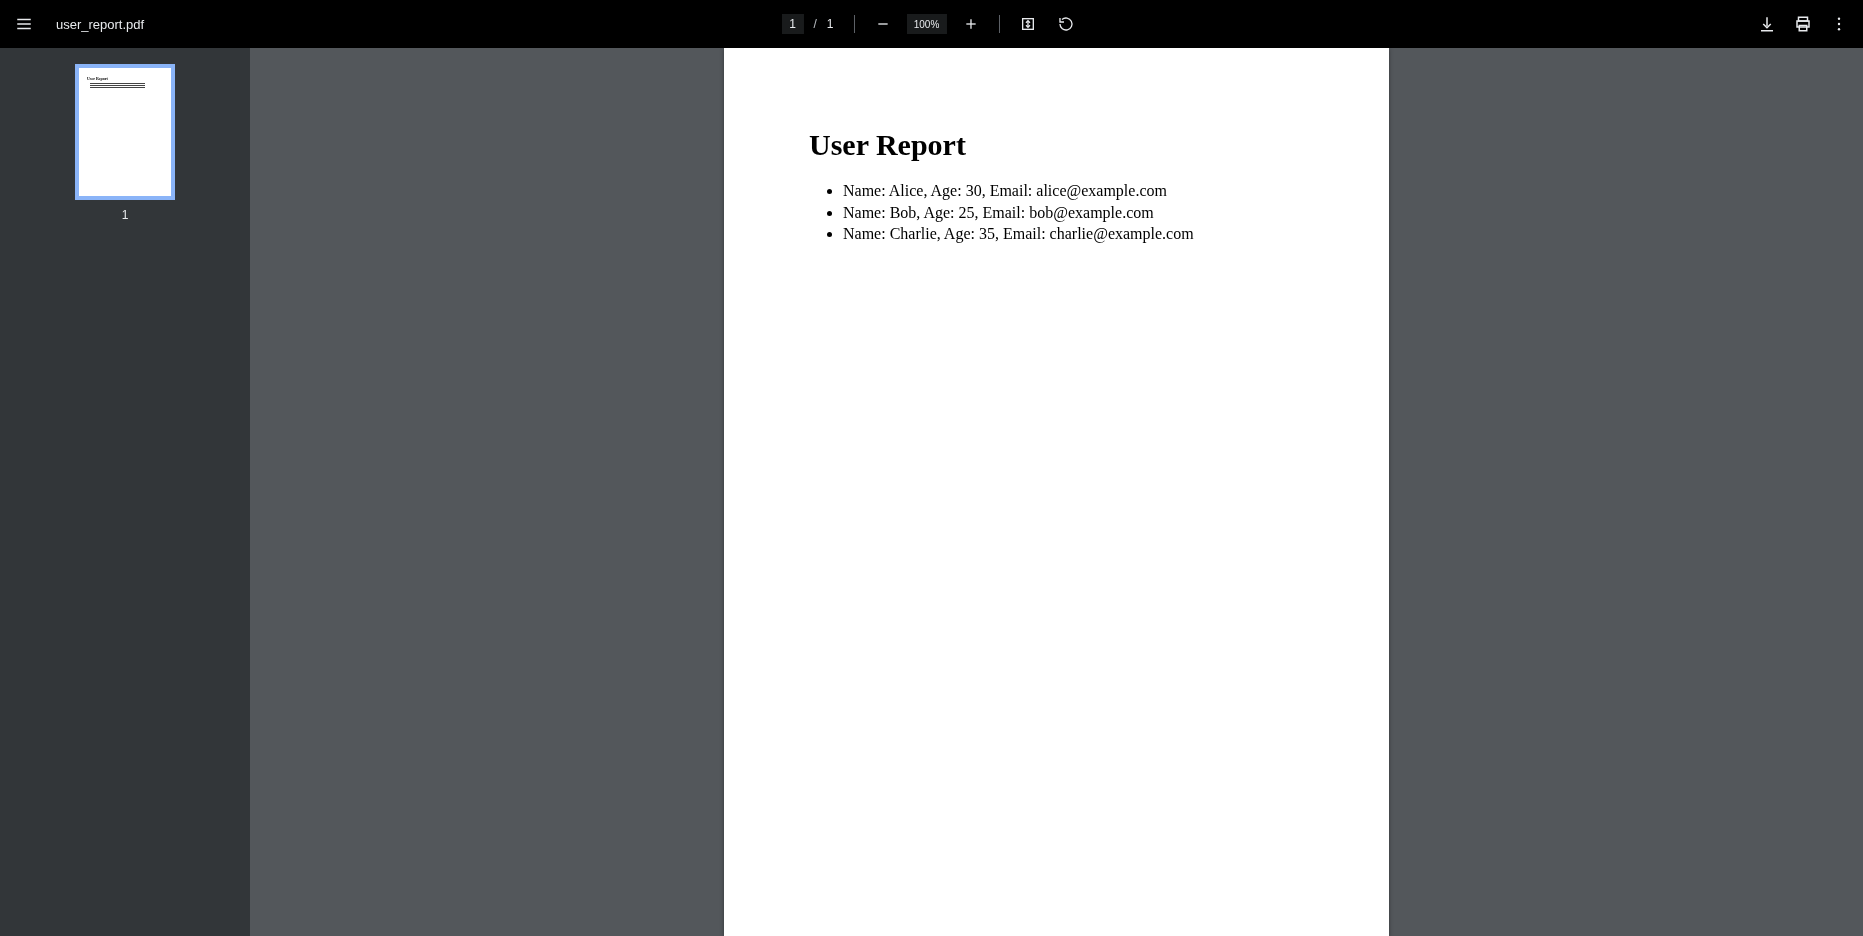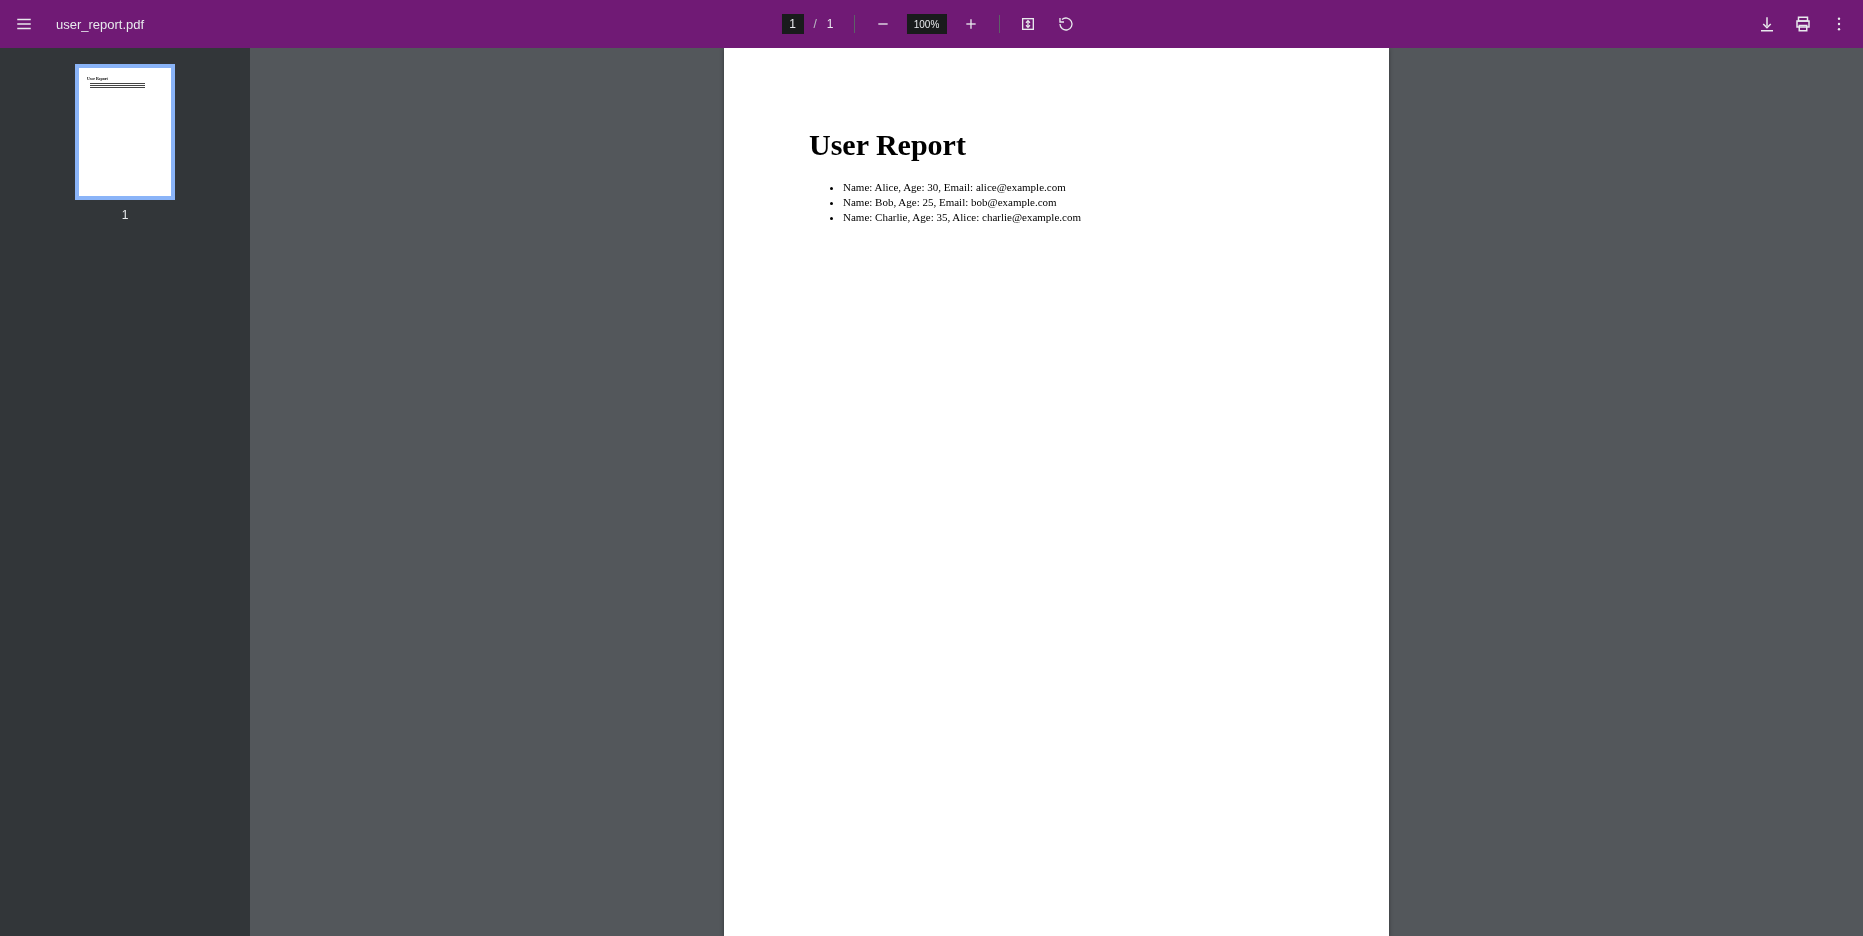--- a/index.html
+++ b/index.html
@@ -11,21 +11,21 @@
     overflow: hidden;
   }
   .app {
     display: flex;
     flex-direction: column;
     height: 100vh;
     width: 100vw;
   }
   
   .toolbar {
-    background: #701a75;
+    background: #000000;
     color: #e8eaed;
     height: 48px;
     display: flex;
     align-items: center;
     padding: 0 8px;
     position: relative;
     flex: 0 0 auto;
   }
   .toolbar-left {
     display: flex;
@@ -168,21 +168,21 @@
     color: #000;
   }
   .page h1 {
     font-size: 30px;
     font-weight: bold;
     margin: 0 0 18px 0;
   }
   .page ul {
     margin: 0;
     padding-left: 34px;
-    font-size: 11px;
+    font-size: 16px;
     line-height: 1.35;
   }
   .page ul li {
     margin: 0;
   }
 </style>
 </head>
 <body>
 
 <div class="app">
@@ -273,19 +273,19 @@
         <div class="thumb-num">1</div>
       </div>
     </div>
 
     <div class="viewer">
       <div class="page">
         <h1>User Report</h1>
         <ul>
           <li>Name: Alice, Age: 30, Email: alice@example.com</li>
           <li>Name: Bob, Age: 25, Email: bob@example.com</li>
-          <li>Name: Charlie, Age: 35, Alice: charlie@example.com</li>
+          <li>Name: Charlie, Age: 35, Email: charlie@example.com</li>
         </ul>
       </div>
     </div>
   </div>
 
 </div>
 
 </body></html>

